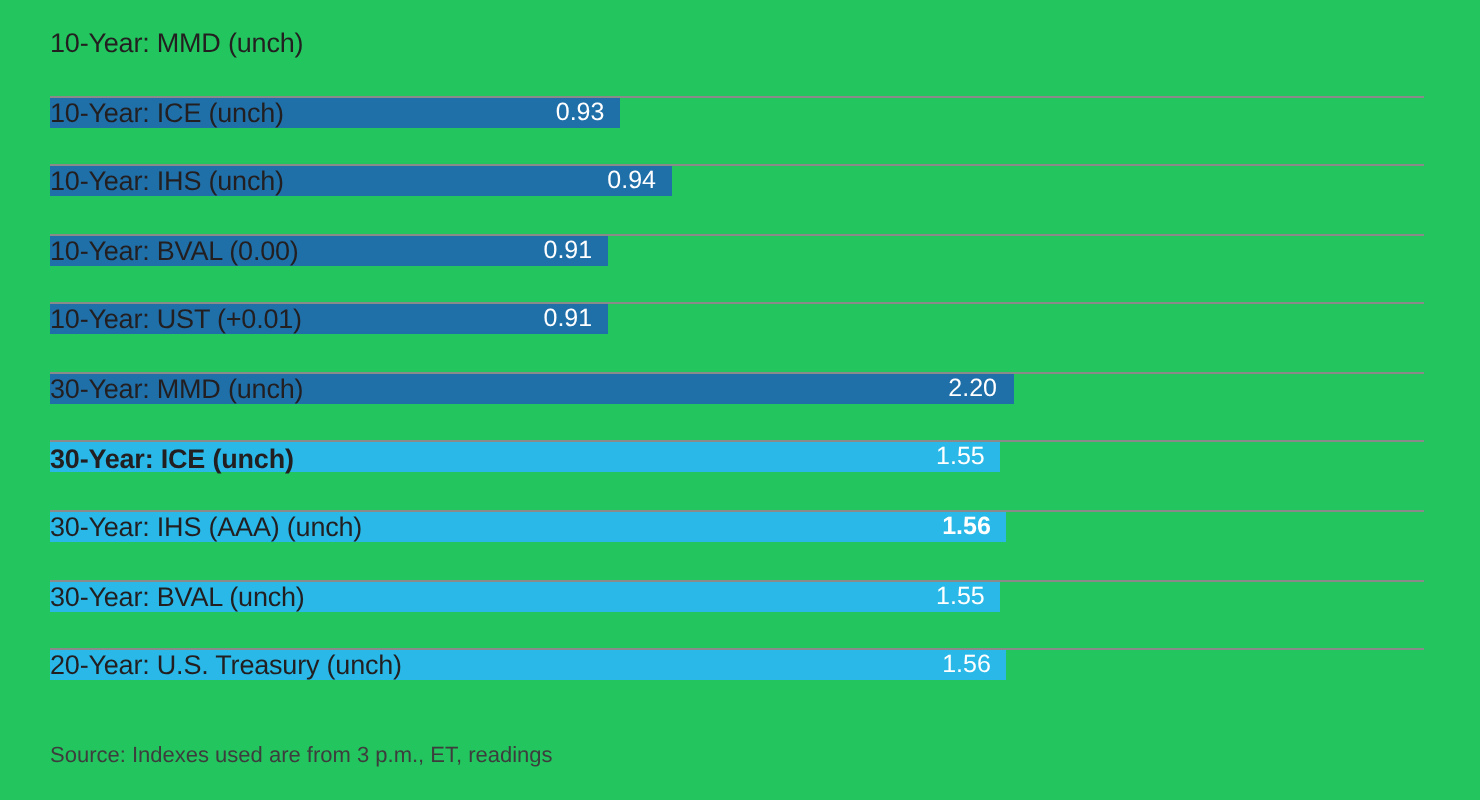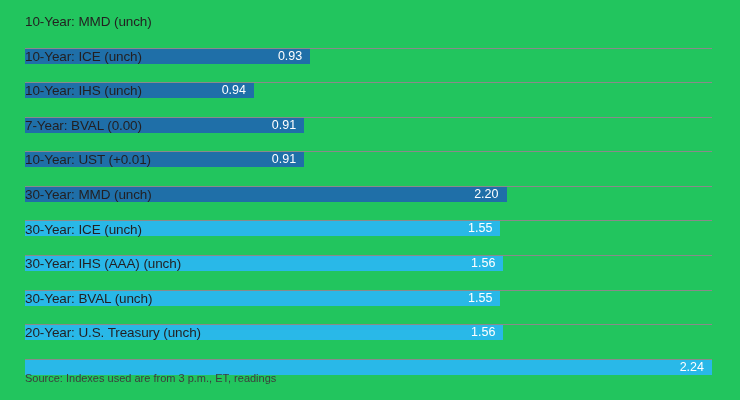--- a/index.html
+++ b/index.html
@@ -96,35 +96,35 @@
         <div class="row-label">10-Year: MMD (unch)</div>
         <div class="row-track">
           <div class="row-bar dark" style="width: 285.228px;">
             <span class="bar-value">0.93</span>
           </div>
         </div>
       </div>
       <div class="chart-row" style="top: 0px; padding-left: 20px;">
         <div class="row-label">10-Year: ICE (unch)</div>
         <div class="row-track">
-          <div class="row-bar dark" style="width: 229px;">
+          <div class="row-bar dark" style="width: 311px;">
             <span class="bar-value">0.94</span>
           </div>
         </div>
       </div>
       <div class="chart-row" style="top: 0px;">
         <div class="row-label">10-Year: IHS (unch)</div>
         <div class="row-track">
           <div class="row-bar dark" style="width: 279.094px;">
             <span class="bar-value">0.91</span>
           </div>
         </div>
       </div>
       <div class="chart-row" style="top: 0px;">
-        <div class="row-label">7-Year: BVAL (0.00)</div>
+        <div class="row-label">10-Year: BVAL (0.00)</div>
         <div class="row-track">
           <div class="row-bar dark" style="width: 279.094px;">
             <span class="bar-value">0.91</span>
           </div>
         </div>
       </div>
       <div class="chart-row" style="top: 0px; border-radius: 11px;">
         <div class="row-label">10-Year: UST (+0.01)</div>
         <div class="row-track">
           <div class="row-bar dark" style="width: 481.513px;">
@@ -133,21 +133,21 @@
         </div>
       </div>
       <div class="chart-row" style="top: 0px;">
         <div class="row-label">30-Year: MMD (unch)</div>
         <div class="row-track">
           <div class="row-bar light" style="width: 475.379px;">
             <span class="bar-value">1.55</span>
           </div>
         </div>
       </div>
-      <div class="chart-row" style="top: 0px;">
+      <div class="chart-row" style="top: 0px; font-weight: bold;">
         <div class="row-label">30-Year: ICE (unch)</div>
         <div class="row-track">
           <div class="row-bar light" style="width: 478.446px;">
             <span class="bar-value">1.56</span>
           </div>
         </div>
       </div>
       <div class="chart-row" style="top: 0px; padding-left: 11px;">
         <div class="row-label">30-Year: IHS (AAA) (unch)</div>
         <div class="row-track">
@@ -159,23 +159,18 @@
       <div class="chart-row" style="top: 0px;">
         <div class="row-label">30-Year: BVAL (unch)</div>
         <div class="row-track">
           <div class="row-bar light" style="width: 478.446px;">
             <span class="bar-value">1.56</span>
           </div>
         </div>
       </div>
       <div class="chart-row" style="top: 0px;">
         <div class="row-label">20-Year: U.S. Treasury (unch)</div>
-        <div class="row-track">
-          <div class="row-bar light" style="width: 687px;">
-            <span class="bar-value">2.24</span>
-          </div>
-        </div>
       </div>
     </div>
 
   <div class="source-note">Source: Indexes used are from 3 p.m., ET, readings</div>
 
 </div>
 
 </body></html>

